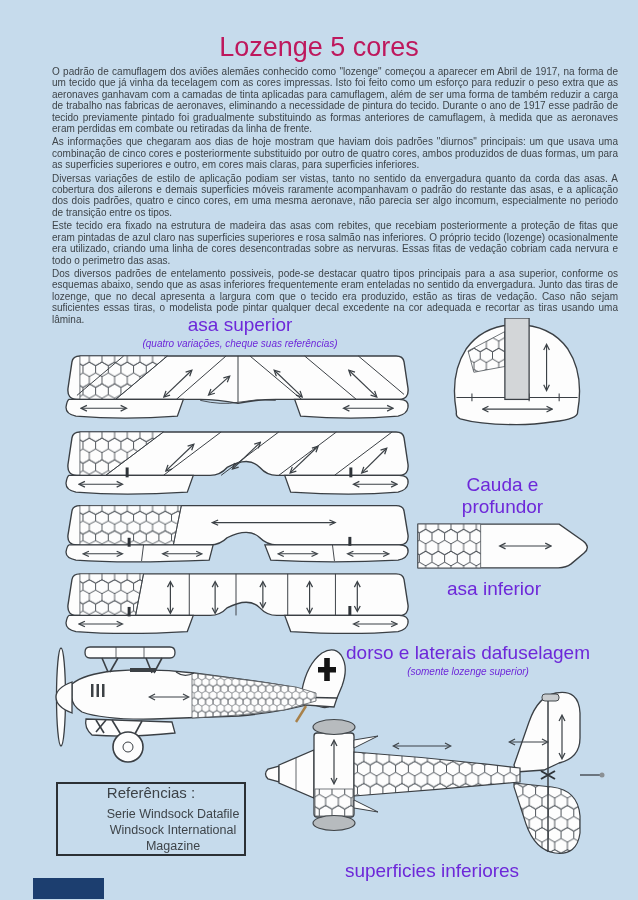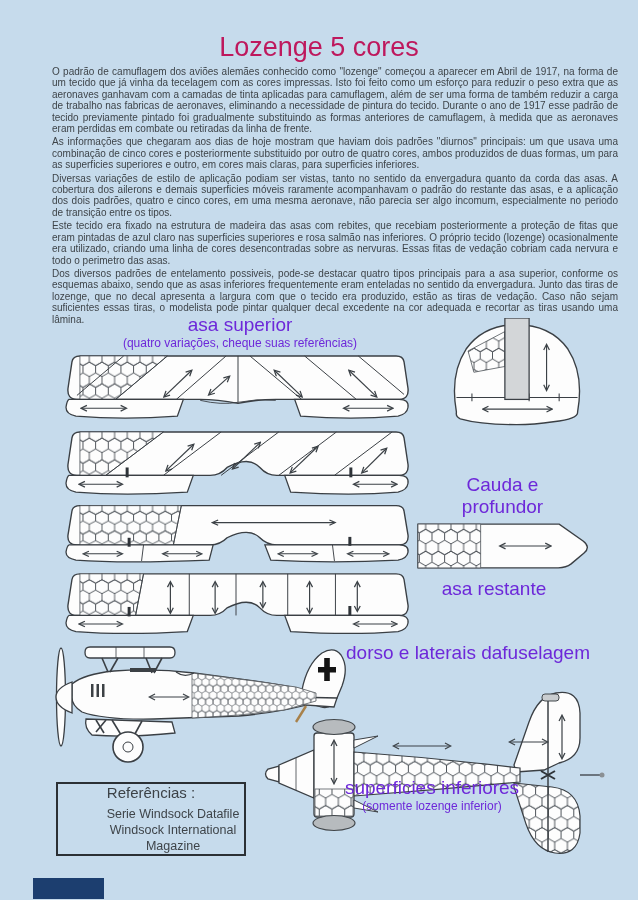--- a/index.html
+++ b/index.html
@@ -12,21 +12,21 @@
     position:absolute; top:32px; left:0; width:638px; text-align:center;
     font-size:27px; font-weight:400; color:#be185d;
   }
   .textblock{ position:absolute; top:66px; left:52px; width:566px; }
   .textblock p{
     margin:0 0 2px 0; font-size:10px; line-height:11.4px;
     text-align:justify; color:#3e4449;
   }
   .seclabel{ position:absolute; text-align:center; color:#6d28d9; }
   .seclabel .big{ font-size:19px; line-height:22px; }
-  .seclabel .small{ font-size:12px; line-height:15px; }
+  .seclabel .small{ font-size:10px; line-height:15px;font-style:italic; }
   .diagram{ position:absolute; }
   .refsbox{
     position:absolute; left:56px; top:782px; width:186px; height:70px;
     border:2.5px solid #2b3035; text-align:center; box-sizing:content-box;
   }
   .refsbox .rtitle{ font-size:15px; color:#3c4247;}
   .refsbox .ritem{ font-size:12.5px; line-height:16px; color:#3e4449;padding-left:44px;}
   .refsbox .ritems{ margin-top:5px; }
   .plate{
     position:absolute; left:33px; top:878px; width:71px; height:21px;
@@ -192,25 +192,26 @@
     <div class="big">profundor</div>
   </div>
 
   <svg class="diagram" style="left:413px; top:520px;" width="184" height="52" viewBox="0 0 185 52">
     <path d="M5,4 L147,4 L171,21 Q179,27 172,33 L159,44 Q154,48 146,48 L5,48 Z" fill="#fdfdfd" stroke="#3a3f44" stroke-width="1.4"></path>
     <polygon points="5,4 68,4 68,48 5,48" fill="url(#hexL)" stroke="#4a5056" stroke-width="0.8"></polygon>
     <line x1="88" y1="26" x2="138" y2="26" stroke="#3b4146" stroke-width="1.2" marker-start="url(#ah)" marker-end="url(#ah)"></line>
   </svg>
 
   <div class="seclabel" style="left:420px; top:578px; width:148px;">
-    <div class="big">asa restante</div>
+    <div class="big">asa inferior</div>
   </div>
 
   <div class="seclabel" style="left:338px; top:642px; width:260px;">
     <div class="big">dorso e laterais dafuselagem</div>
+    <div class="small">(somente lozenge superior)</div>
   </div>
 
   <svg class="diagram" style="left:44px; top:640px;" width="304" height="128" viewBox="0 0 304 128">
     <g stroke="#3a3f44" stroke-width="1.3" fill="#fdfdfd">
       <ellipse cx="17" cy="57" rx="4.5" ry="49"></ellipse>
       <path d="M46,7 L126,7 Q131,7 131,12.5 Q131,18 126,18 L46,18 Q41,18 41,12.5 Q41,7 46,7 Z"></path>
       <path d="M28,44 Q40,34 70,31 Q110,28 150,33 L210,41 Q252,47 274,53 L274,62 Q240,72 195,76 L110,79 Q60,80 38,72 Q27,65 28,56 Z"></path>
       <path d="M28,42 Q12,48 12,57 Q12,67 28,73 Z"></path>
       <path d="M42,79 L128,82 L131,93 Q85,98 48,95 Q40,88 42,79 Z"></path>
       <path d="M258,50 Q263,24 278,13 Q290,6 297,15 Q305,27 298,46 L293,58 Q287,70 277,67 L258,61 Z"></path>
@@ -269,23 +270,22 @@
     <line x1="318" y1="89" x2="338" y2="89" stroke="#3a3f44" stroke-width="1.3"></line>
     <circle cx="340" cy="89" r="2.5" fill="#8b9094"></circle>
     <g stroke="#3b4146" stroke-width="1.2" fill="none">
       <line x1="72" y1="55" x2="72" y2="97" marker-start="url(#ah)" marker-end="url(#ah)"></line>
       <line x1="300" y1="30" x2="300" y2="72" marker-start="url(#ah)" marker-end="url(#ah)"></line>
       <line x1="248" y1="56" x2="285" y2="56" marker-start="url(#ah)" marker-end="url(#ah)"></line>
       <line x1="132" y1="60" x2="188" y2="60" marker-start="url(#ah)" marker-end="url(#ah)"></line>
     </g>
   </svg>
 
-  <div class="seclabel" style="left:332px; top:777px; width:200px;">
+  <div class="seclabel" style="left:332px; top:860px; width:200px;">
     <div class="big">superficies inferiores</div>
-    <div class="small">(somente lozenge inferior)</div>
   </div>
 
   <div class="refsbox">
     <div class="rtitle">Referências :</div>
     <div class="ritems">
       <div class="ritem">Serie Windsock Datafile</div>
       <div class="ritem">Windsock International Magazine</div>
     </div>
   </div>
 

